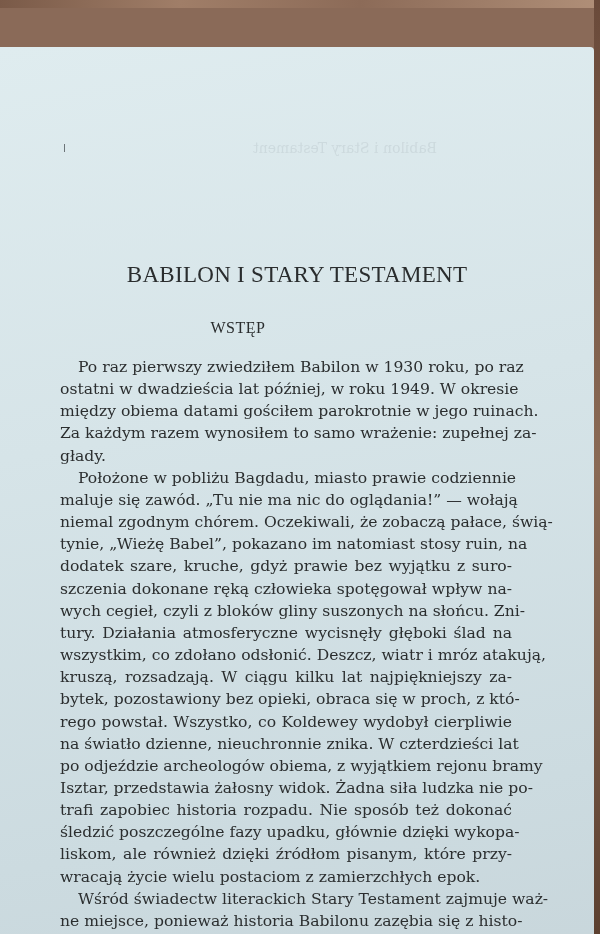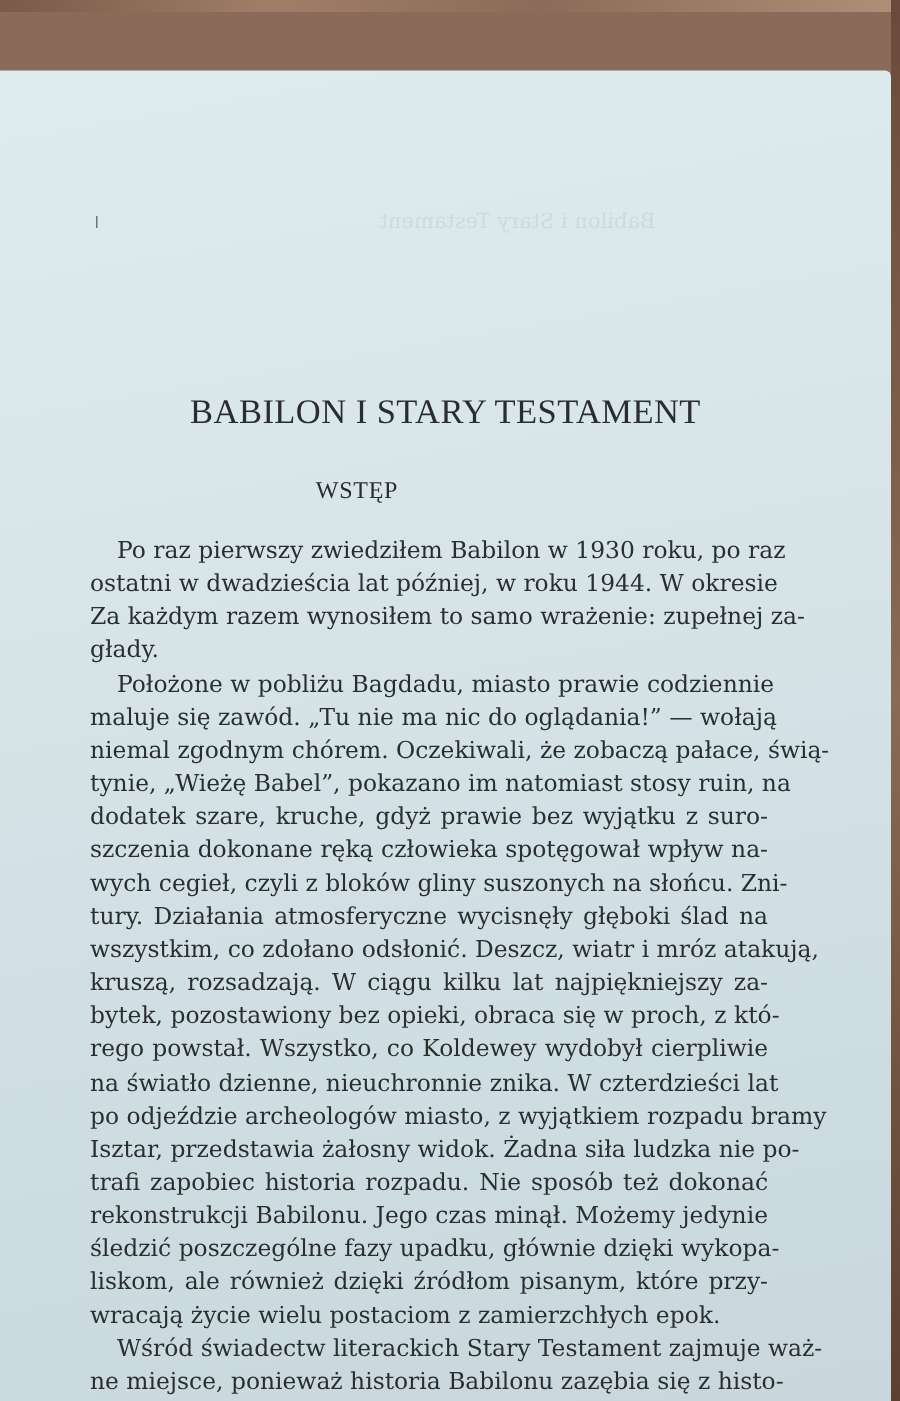--- a/index.html
+++ b/index.html
@@ -70,40 +70,40 @@
   <div class="ghost">
     <div style="text-align:center;margin-bottom:6px">Babilon i Stary Testament</div>
   </div>
   <div class="mark"></div>
 
   <h1 class="title">BABILON I STARY TESTAMENT</h1>
   <h2 class="subtitle">WSTĘP</h2>
 
   <div class="body-text">
     <span class="line" style="padding-left:18px">Po raz pierwszy zwiedziłem Babilon w 1930 roku, po raz</span>
-    <span class="line">ostatni w dwadzieścia lat później, w roku 1944. W okresie</span>
+    <span class="line">ostatni w dwadzieścia lat później, w roku 1949. W okresie</span>
+    <span class="line">między obiema datami gościłem parokrotnie w jego ruinach.</span>
     <span class="line">Za każdym razem wynosiłem to samo wrażenie: zupełnej za-</span>
     <span class="line last">głady.</span>
     <span class="line" style="padding-left:18px">Położone w pobliżu Bagdadu, miasto prawie codziennie</span>
     <span class="line">maluje się zawód. „Tu nie ma nic do oglądania!” — wołają</span>
     <span class="line">niemal zgodnym chórem. Oczekiwali, że zobaczą pałace, świą-</span>
     <span class="line">tynie, „Wieżę Babel”, pokazano im natomiast stosy ruin, na</span>
     <span class="line">dodatek szare, kruche, gdyż prawie bez wyjątku z suro-</span>
     <span class="line">szczenia dokonane ręką człowieka spotęgował wpływ na-</span>
     <span class="line">wych cegieł, czyli z bloków gliny suszonych na słońcu. Zni-</span>
     <span class="line">tury. Działania atmosferyczne wycisnęły głęboki ślad na</span>
     <span class="line">wszystkim, co zdołano odsłonić. Deszcz, wiatr i mróz atakują,</span>
     <span class="line">kruszą, rozsadzają. W ciągu kilku lat najpiękniejszy za-</span>
     <span class="line">bytek, pozostawiony bez opieki, obraca się w proch, z któ-</span>
     <span class="line">rego powstał. Wszystko, co Koldewey wydobył cierpliwie</span>
     <span class="line">na światło dzienne, nieuchronnie znika. W czterdzieści lat</span>
-    <span class="line">po odjeździe archeologów miasto, z wyjątkiem rozpadu bramy</span>
+    <span class="line">po odjeździe archeologów obiema, z wyjątkiem rejonu bramy</span>
     <span class="line">Isztar, przedstawia żałosny widok. Żadna siła ludzka nie po-</span>
     <span class="line">trafi zapobiec historia rozpadu. Nie sposób też dokonać</span>
-    <span class="line">rekonstrukcji Babilonu. Jego czas minął. Możemy jedynie</span>
     <span class="line">śledzić poszczególne fazy upadku, głównie dzięki wykopa-</span>
     <span class="line">liskom, ale również dzięki źródłom pisanym, które przy-</span>
     <span class="line last">wracają życie wielu postaciom z zamierzchłych epok.</span>
     <span class="line" style="padding-left:18px">Wśród świadectw literackich Stary Testament zajmuje waż-</span>
     <span class="line">ne miejsce, ponieważ historia Babilonu zazębia się z histo-</span>
 
   </div>
 
   <div class="edge-mark">◁</div>
 </div>

